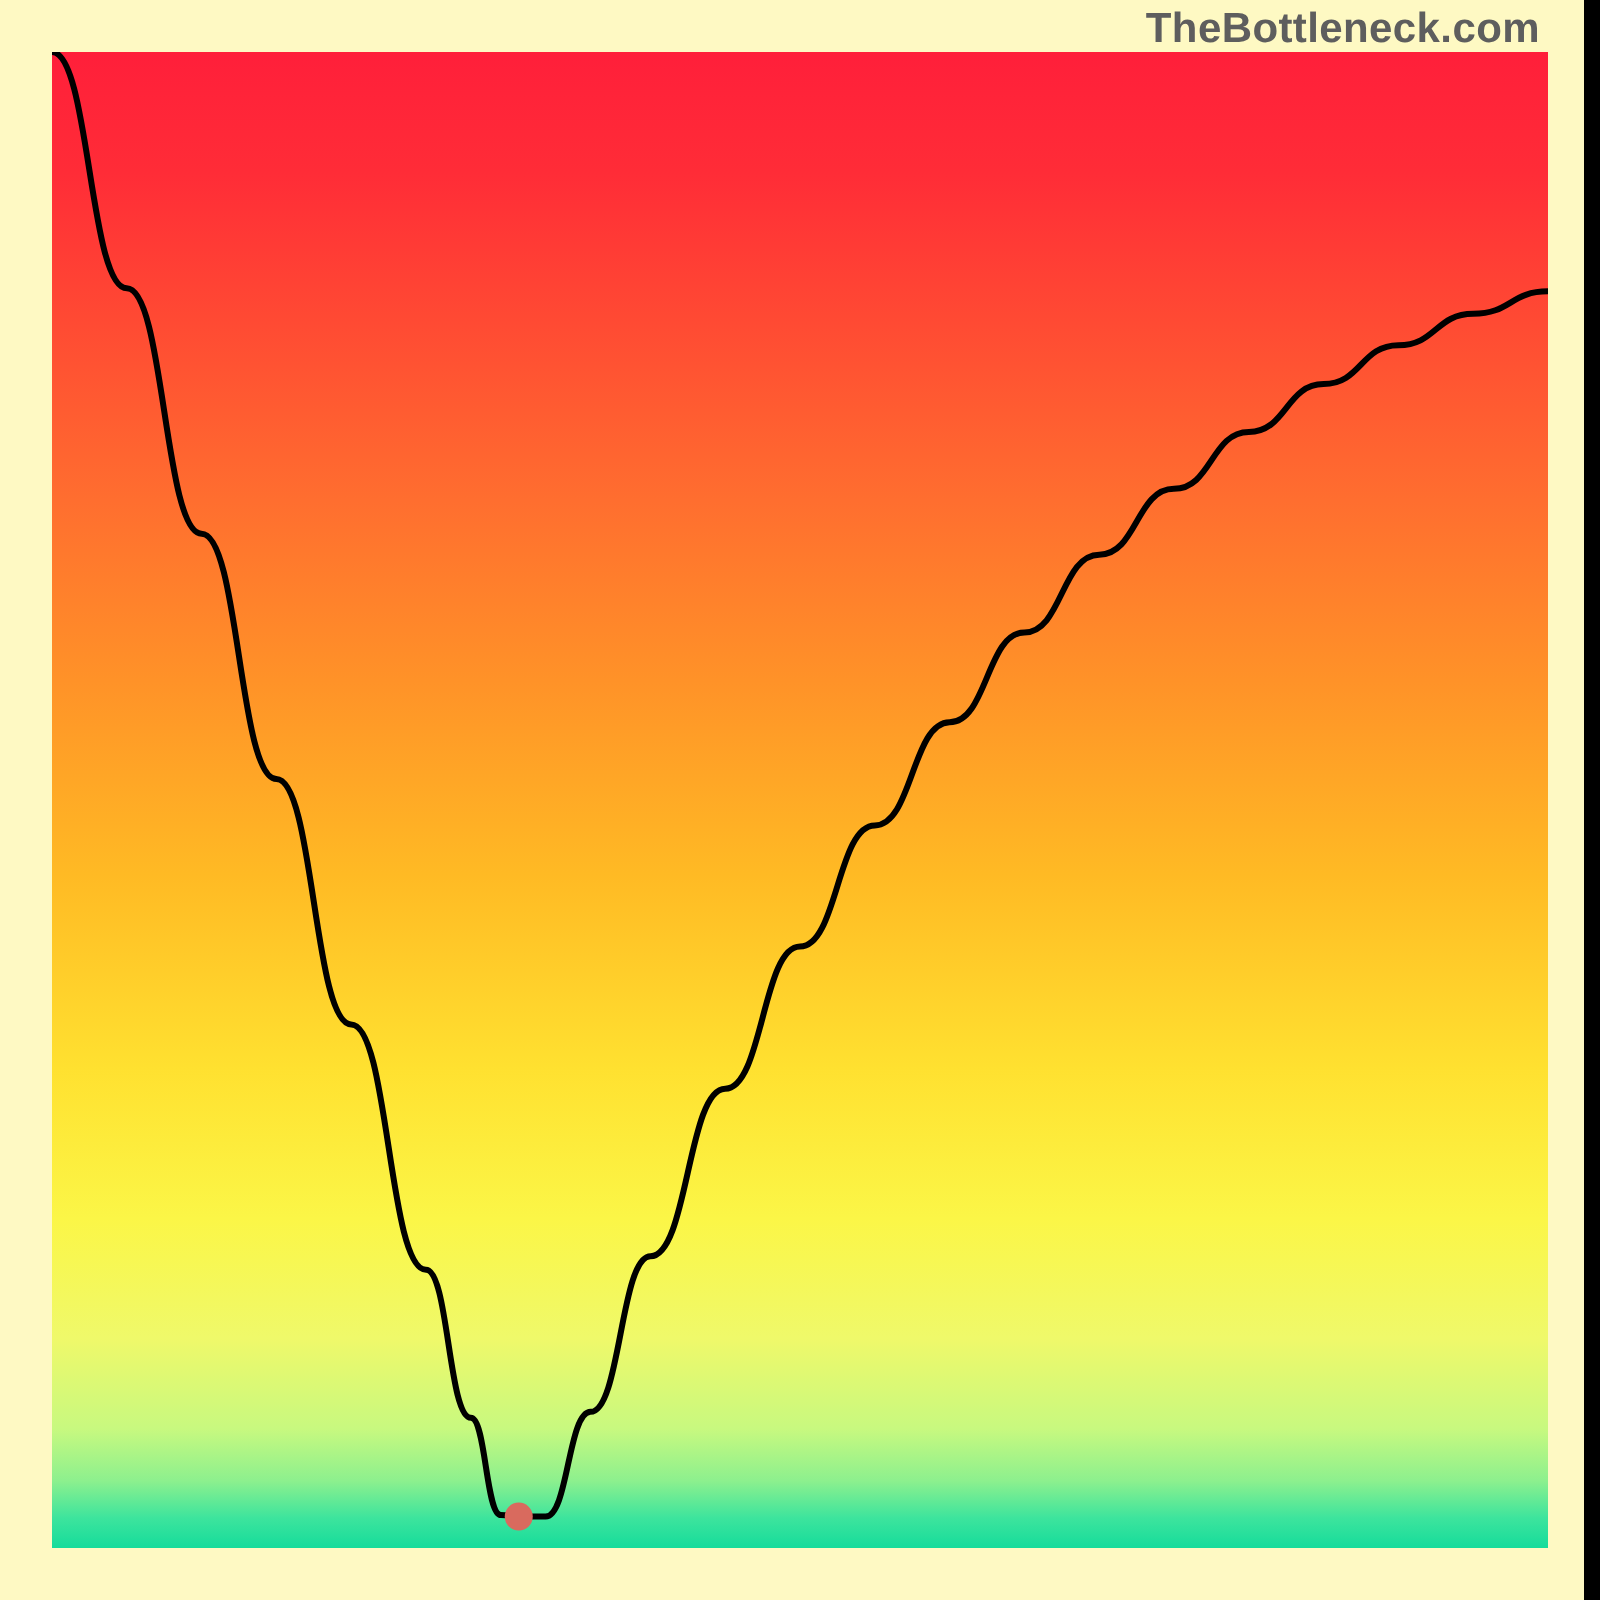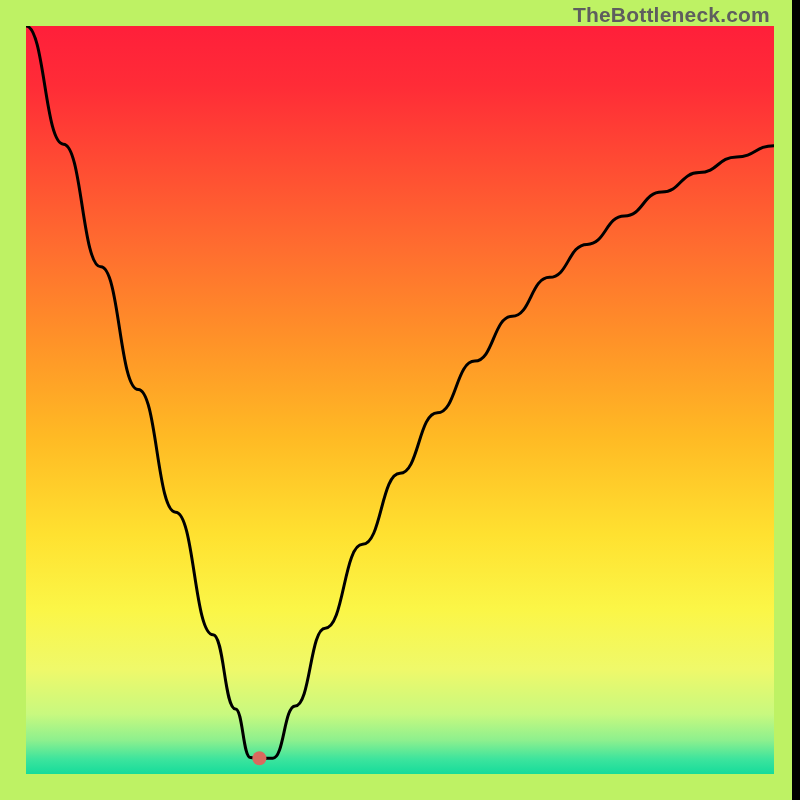--- a/index.html
+++ b/index.html
@@ -8,21 +8,21 @@
     width: 800px;
     height: 800px;
     overflow: hidden;
     background: #000;
     font-family: Arial, Helvetica, sans-serif;
   }
   .frame {
     position: relative;
     width: 792px;
     height: 800px;
-    background: #bef264;
+    background: #fef9c3;
   }
   .plot-area {
     position: absolute;
     left: 26px;
     top: 26px;
     width: 748px;
     height: 748px;
   }
   .attribution {
     position: absolute;

